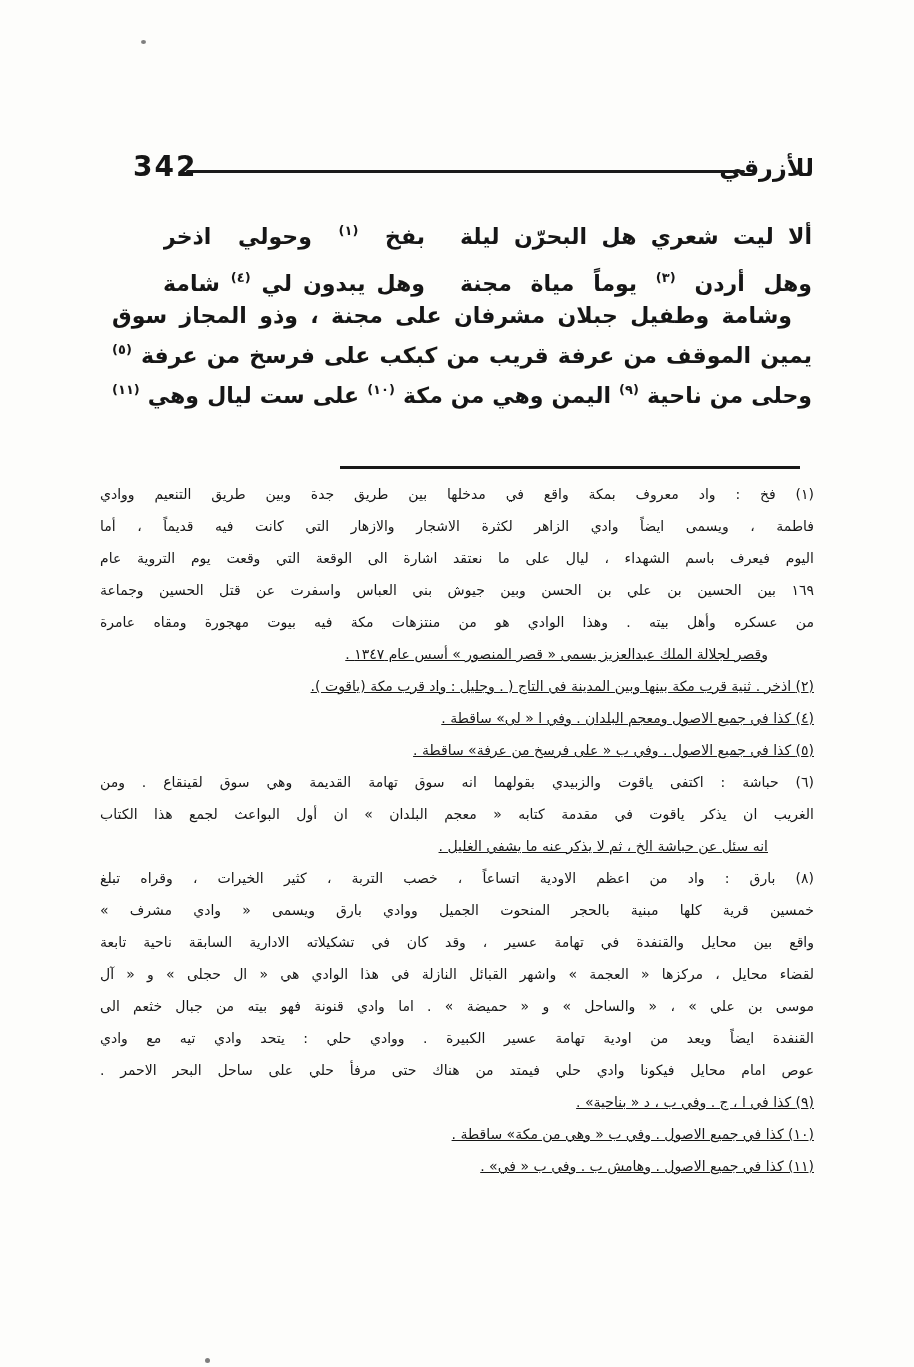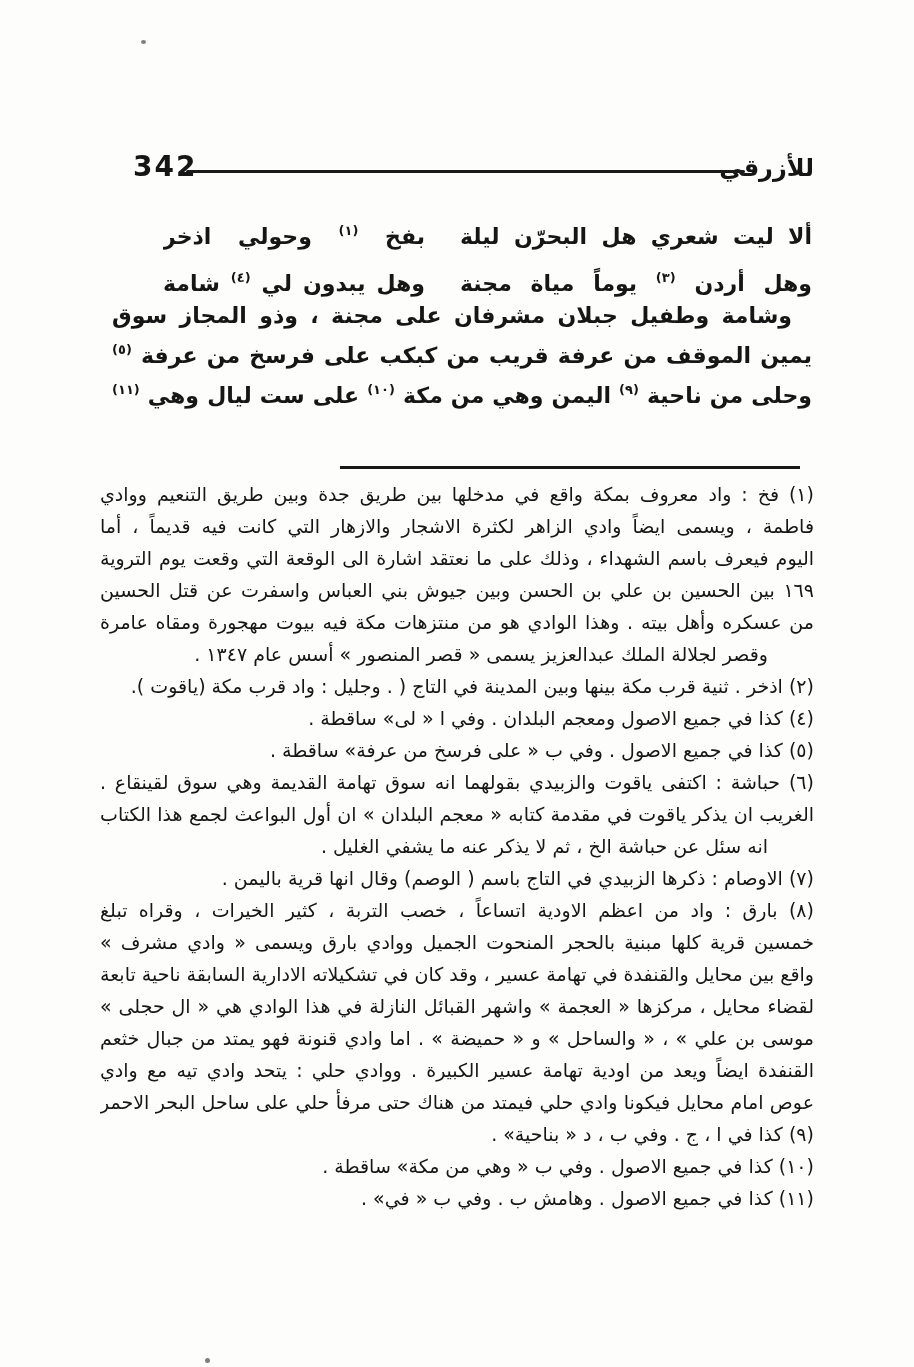--- a/index.html
+++ b/index.html
@@ -20,23 +20,23 @@
   .hemi-r { width:352px; }
   .hemi-l { width:262px; }
   
   .prose { position:absolute; top:296px; right:102px; left:112px; font-size:22px; font-weight:bold; }
   .prose-line { height:40px; line-height:40px; text-align:justify; text-align-last:justify; overflow:hidden; }
   .prose-line.first { text-indent:20px; }
   .poem sup, .prose sup { font-size:13px; vertical-align:9px; line-height:0; font-weight:bold; }
   
   .separator-rule { position:absolute; top:466px; left:340px; width:460px; height:3px; background:#181818; }
   
-  .footnotes { position:absolute; top:478px; right:100px; left:100px; font-size:19px; font-weight:normal; }
+  .footnotes { position:absolute; top:478px; right:100px; left:100px; font-size:14px; font-weight:normal; }
   .fn-line { height:32px; line-height:32px; text-align:justify; text-align-last:justify; overflow:hidden; }
-  .fn-line.end { text-align:right; text-align-last:right; }
+  .fn-line.end { text-align:right; text-align-last:right;text-decoration:underline; }
   .fn-line.indent { padding-right:46px; }
   .fn-marker { white-space:nowrap; }
   
   .speck { position:absolute; background:#3a3a3a; border-radius:50%; opacity:.65; }
   .speck-top { top:40px; left:141px; width:5px; height:4px; }
   .speck-bottom { top:1358px; left:205px; width:5px; height:5px; }
 </style>
 </head>
 <body>
 
@@ -64,48 +64,45 @@
       <div class="prose-line">يمين الموقف من عرفة قريب من كبكب على فرسخ من عرفة <sup>(٥)</sup> وحباشة </div>
       <div class="prose-line">وحلى من ناحية <sup>(٩)</sup> اليمن وهي من مكة <sup>(١٠)</sup> على ست ليال وهي <sup>(١١)</sup></div>
     </div>
 
   <div class="separator-rule"></div>
 
   <div class="footnotes">
       <div class="footnote">
         <div class="fn-line"><span class="fn-marker">(١)</span> فخ : واد معروف بمكة واقع في مدخلها بين طريق جدة وبين طريق التنعيم ووادي</div>
         <div class="fn-line">فاطمة ، ويسمى ايضاً وادي الزاهر لكثرة الاشجار والازهار التي كانت فيه قديماً ، أما</div>
-        <div class="fn-line">اليوم فيعرف باسم الشهداء ، وذلك على ما نعتقد اشارة الى الوقعة التي وقعت يوم التروية عام</div>
+        <div class="fn-line">اليوم فيعرف باسم الشهداء ، ليال على ما نعتقد اشارة الى الوقعة التي وقعت يوم التروية عام</div>
         <div class="fn-line">١٦٩ بين الحسين بن علي بن الحسن وبين جيوش بني العباس واسفرت عن قتل الحسين وجماعة</div>
         <div class="fn-line">من عسكره وأهل بيته . وهذا الوادي هو من منتزهات مكة فيه بيوت مهجورة ومقاه عامرة</div>
         <div class="fn-line end indent">وقصر لجلالة الملك عبدالعزيز يسمى « قصر المنصور » أسس عام ١٣٤٧ .</div>
       </div>
       <div class="footnote">
         <div class="fn-line end"><span class="fn-marker">(٢)</span> اذخر . ثنية قرب مكة بينها وبين المدينة في التاج ( . وجليل : واد قرب مكة (ياقوت ).</div>
       </div>
       <div class="footnote">
         <div class="fn-line end"><span class="fn-marker">(٤)</span> كذا في جميع الاصول ومعجم البلدان . وفي ا « لى» ساقطة .</div>
       </div>
       <div class="footnote">
         <div class="fn-line end"><span class="fn-marker">(٥)</span> كذا في جميع الاصول . وفي ب « على فرسخ من عرفة» ساقطة .</div>
       </div>
       <div class="footnote">
         <div class="fn-line"><span class="fn-marker">(٦)</span> حباشة : اكتفى ياقوت والزبيدي بقولهما انه سوق تهامة القديمة وهي سوق لقينقاع . ومن</div>
         <div class="fn-line">الغريب ان يذكر ياقوت في مقدمة كتابه « معجم البلدان » ان أول البواعث لجمع هذا الكتاب</div>
         <div class="fn-line end indent">انه سئل عن حباشة الخ ، ثم لا يذكر عنه ما يشفي الغليل .</div>
       </div>
       <div class="footnote">
-        <div class="fn-line end"><span class="fn-marker">(٧)</span> الاوصام : ذكرها الزبيدي في التاج باسم ( الوصم) وقال انها قرية باليمن .</div>
-      </div>
-      <div class="footnote">
         <div class="fn-line"><span class="fn-marker">(٨)</span> بارق : واد من اعظم الاودية اتساعاً ، خصب التربة ، كثير الخيرات ، وقراه تبلغ</div>
         <div class="fn-line">خمسين قرية كلها مبنية بالحجر المنحوت الجميل ووادي بارق ويسمى « وادي مشرف »</div>
         <div class="fn-line">واقع بين محايل والقنفدة في تهامة عسير ، وقد كان في تشكيلاته الادارية السابقة ناحية تابعة</div>
         <div class="fn-line">لقضاء محايل ، مركزها « العجمة » واشهر القبائل النازلة في هذا الوادي هي « ال حجلى » و « آل</div>
-        <div class="fn-line">موسى بن علي » ، « والساحل » و « حميضة » . اما وادي قنونة فهو يمتد من جبال خثعم الى</div>
+        <div class="fn-line">موسى بن علي » ، « والساحل » و « حميضة » . اما وادي قنونة فهو بيته من جبال خثعم الى</div>
         <div class="fn-line">القنفدة ايضاً ويعد من اودية تهامة عسير الكبيرة . ووادي حلي : يتحد وادي تيه مع وادي</div>
         <div class="fn-line">عوص امام محايل فيكونا وادي حلي فيمتد من هناك حتى مرفأ حلي على ساحل البحر الاحمر .</div>
       </div>
       <div class="footnote">
         <div class="fn-line end"><span class="fn-marker">(٩)</span> كذا في ا ، ج . وفي ب ، د « بناحية» .</div>
       </div>
       <div class="footnote">
         <div class="fn-line end"><span class="fn-marker">(١٠)</span> كذا في جميع الاصول . وفي ب « وهي من مكة» ساقطة .</div>
       </div>
       <div class="footnote">

